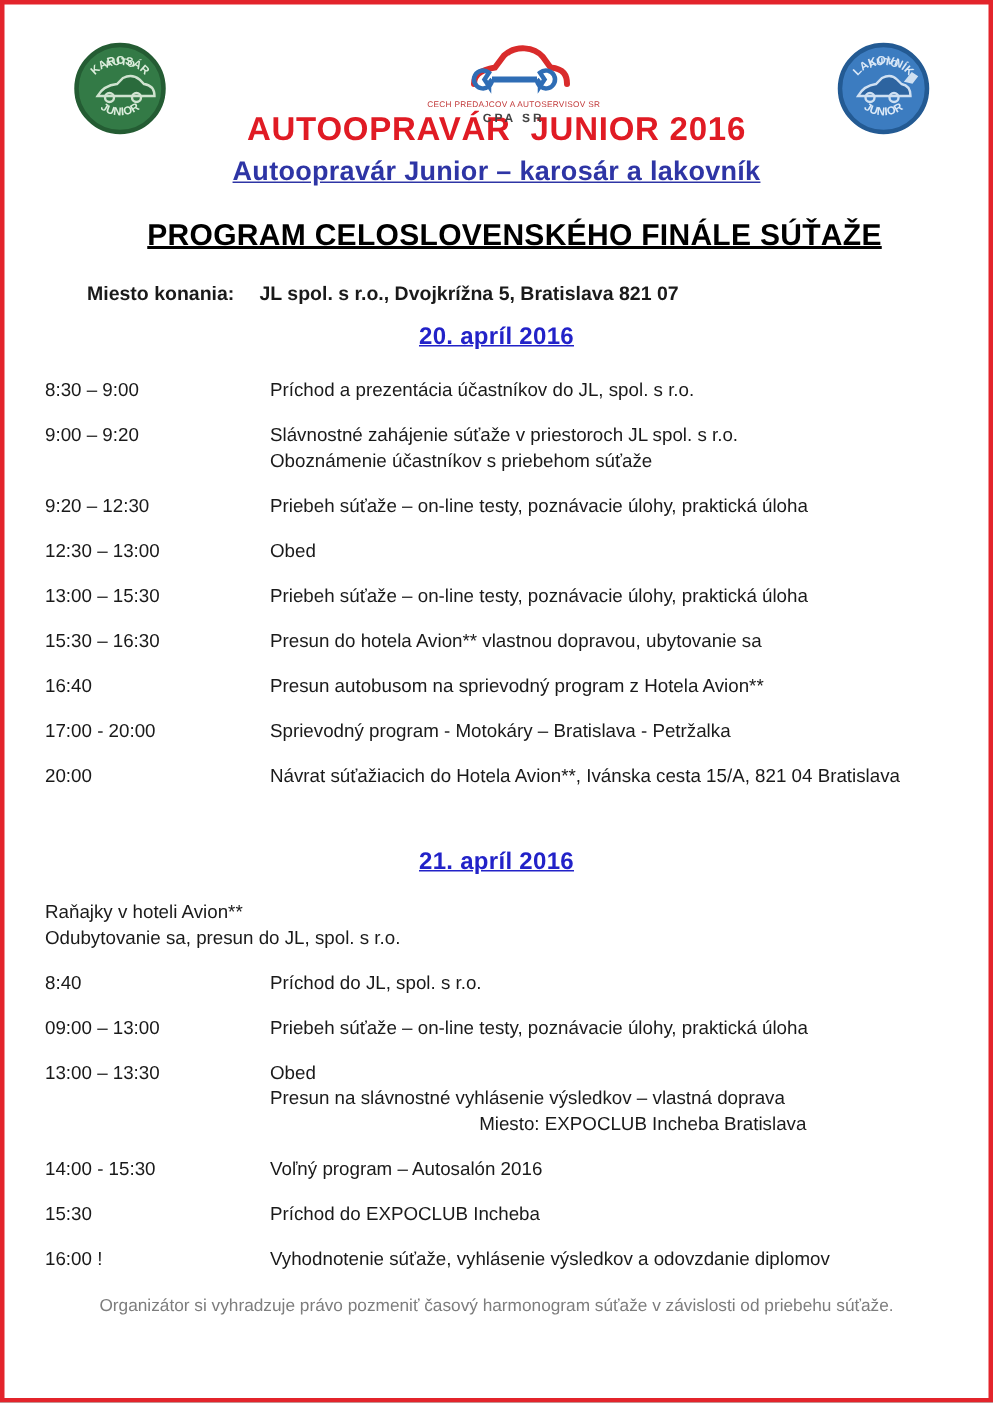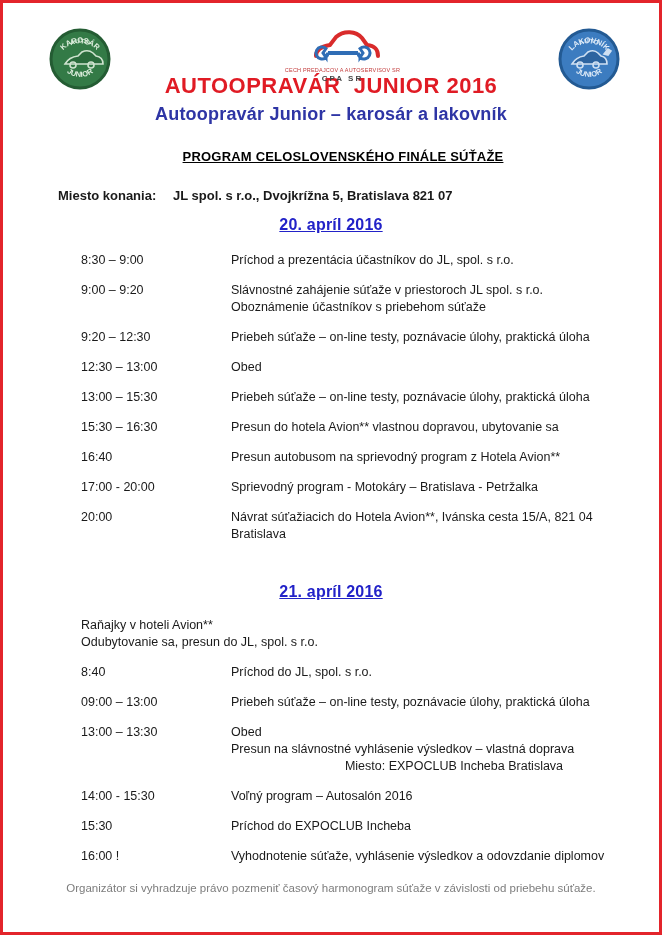--- a/index.html
+++ b/index.html
@@ -22,36 +22,36 @@
   .cpa-line1{font-size:5.5px;color:#c23a3a;letter-spacing:.2px;white-space:pre;line-height:7px;}
   .cpa-line2{font-size:8px;font-weight:bold;color:#444;letter-spacing:2px;line-height:9px;}
   
   .content{padding-top:70px;}
   .title{
     text-align:center;font-size:22px;font-weight:bold;color:#e01b24;
     line-height:26px;white-space:pre;letter-spacing:.5px;
   }
   .subtitle{
     text-align:center;font-size:18px;font-weight:bold;color:#2e35a5;
-    line-height:22px;margin-top:4px;letter-spacing:.2px;
+    line-height:22px;margin-top:4px;letter-spacing:.2px;text-decoration:underline;
   }
   .program-title{
-    text-align:center;font-size:13px;font-weight:bold;color:#000;
+    text-align:center;font-size:20px;font-weight:bold;color:#000;
     line-height:24px;margin-top:20px;text-decoration:underline;letter-spacing:.2px;margin-left:24px;
   }
   .venue{display:flex;padding-left:55px;margin-top:18px;font-size:13px;line-height:17px;font-weight:bold;}
   .venue-label{width:115px;flex-shrink:0;}
   .day-heading{
     text-align:center;font-size:16px;font-weight:bold;color:#2222c8;
     line-height:22px;text-decoration:underline;letter-spacing:.2px;
   }
   .day1-heading{margin-top:10px;}
   .day2-heading{margin-top:38px;}
   
-  .rows{padding:0 30px 0 78px;margin-top:16px;}
+  .rows{padding:0 30px 0 27px;margin-top:16px;}
   .rows.day2{margin-top:14px;}
   .row{display:flex;margin-bottom:13px;font-size:12.5px;line-height:17px;}
   .time{width:150px;flex-shrink:0;}
   .desc{flex:1;}
   .desc .indent{padding-left:48px;text-align:center;}
   .footer-note{
     margin-top:16px;text-align:center;color:#7d7d7d;font-size:11.5px;line-height:15px;
   }
 </style>
 </head>

